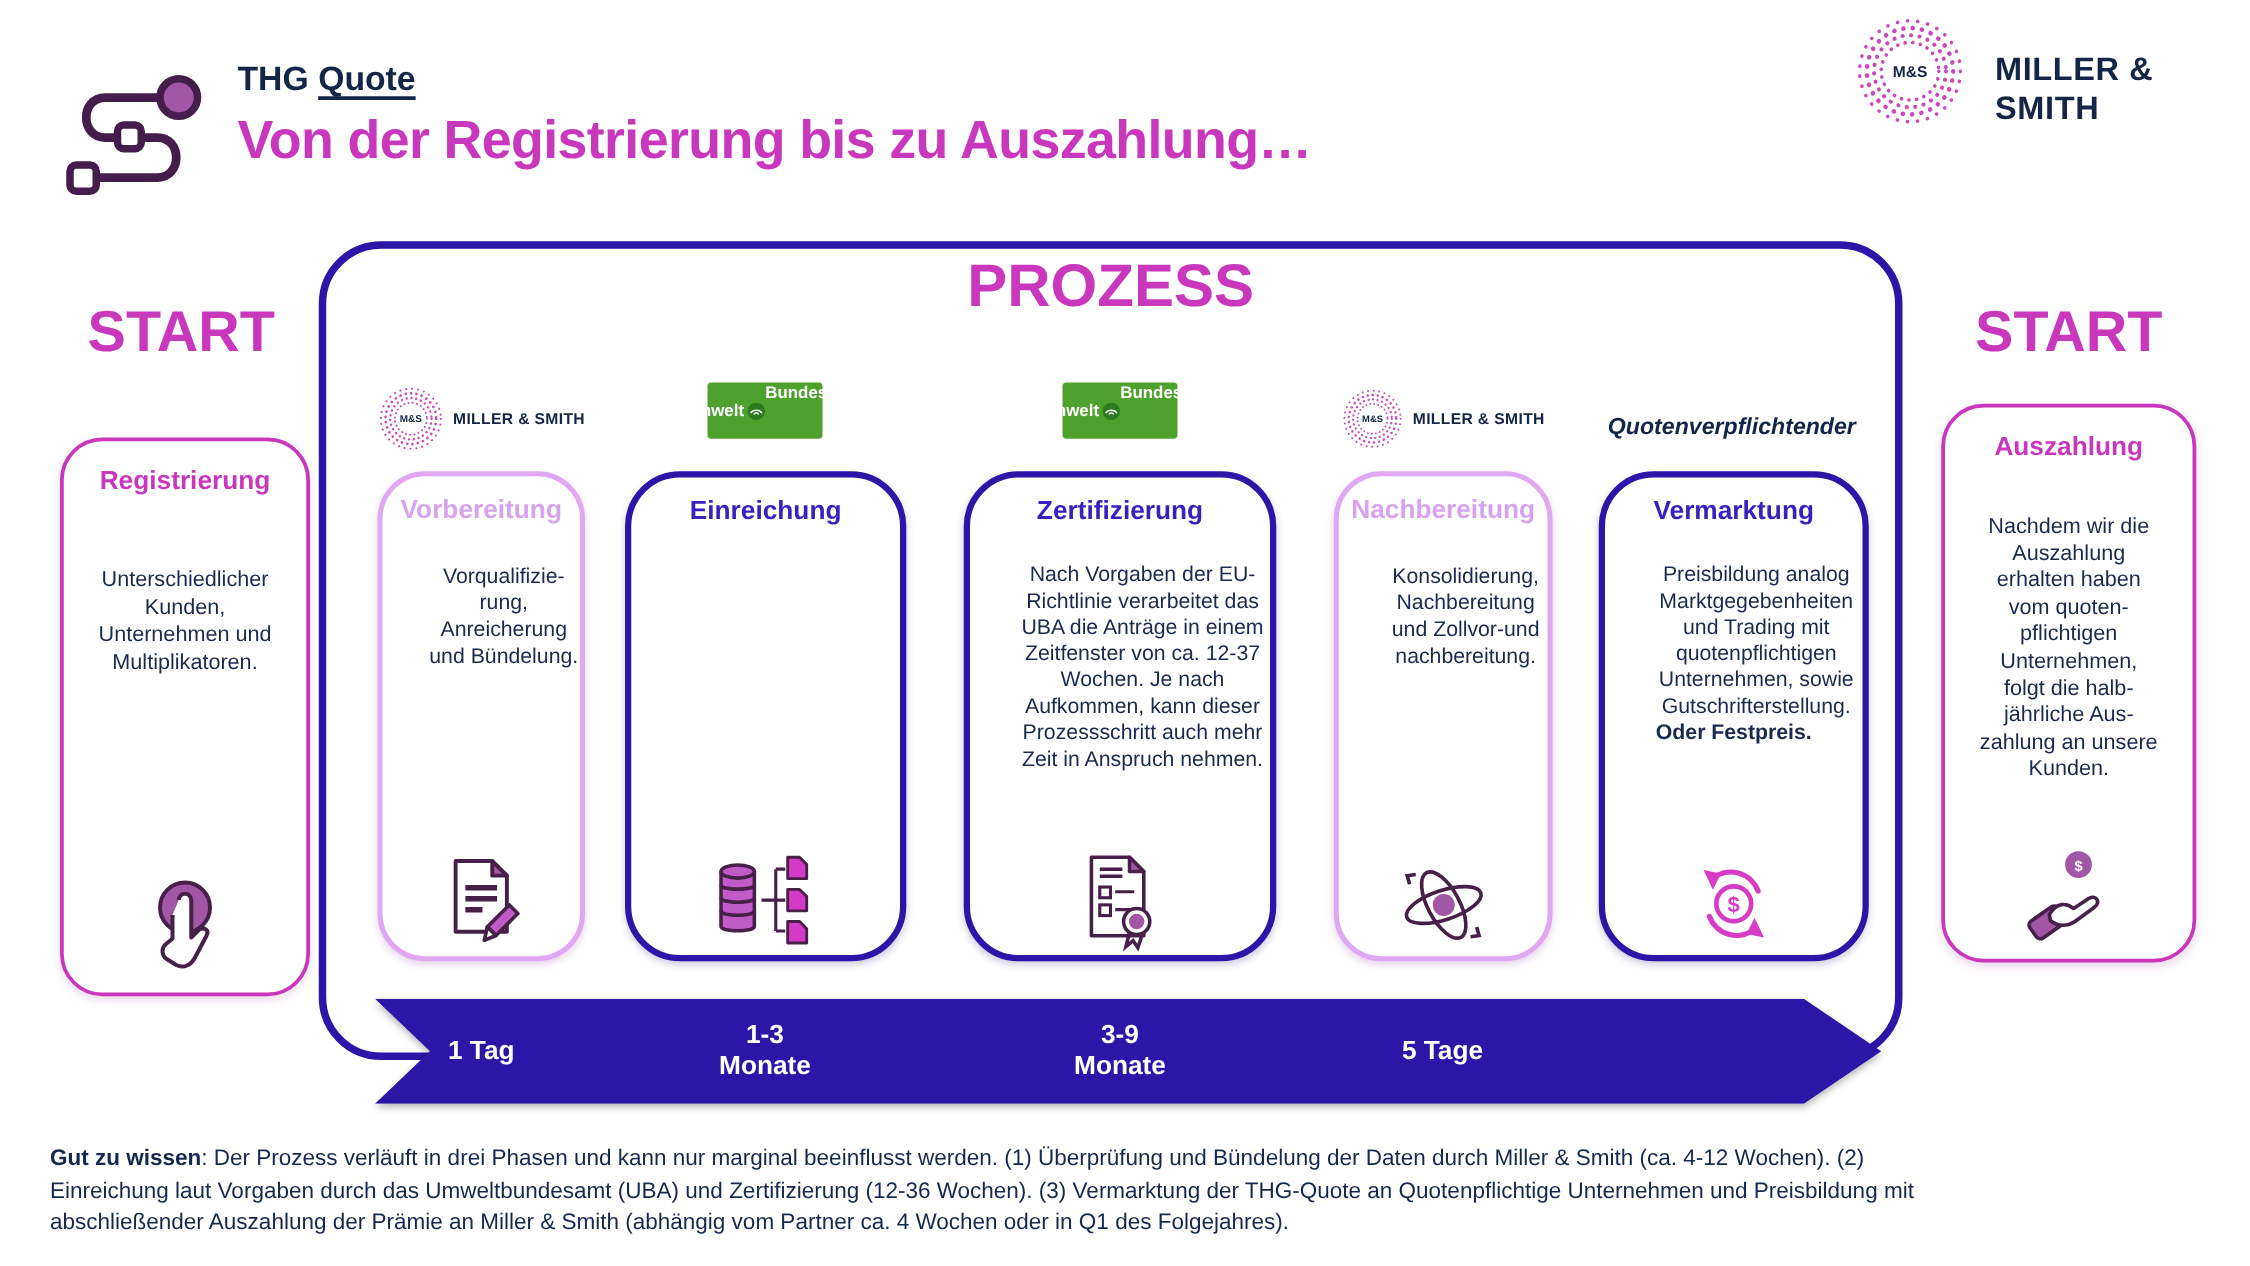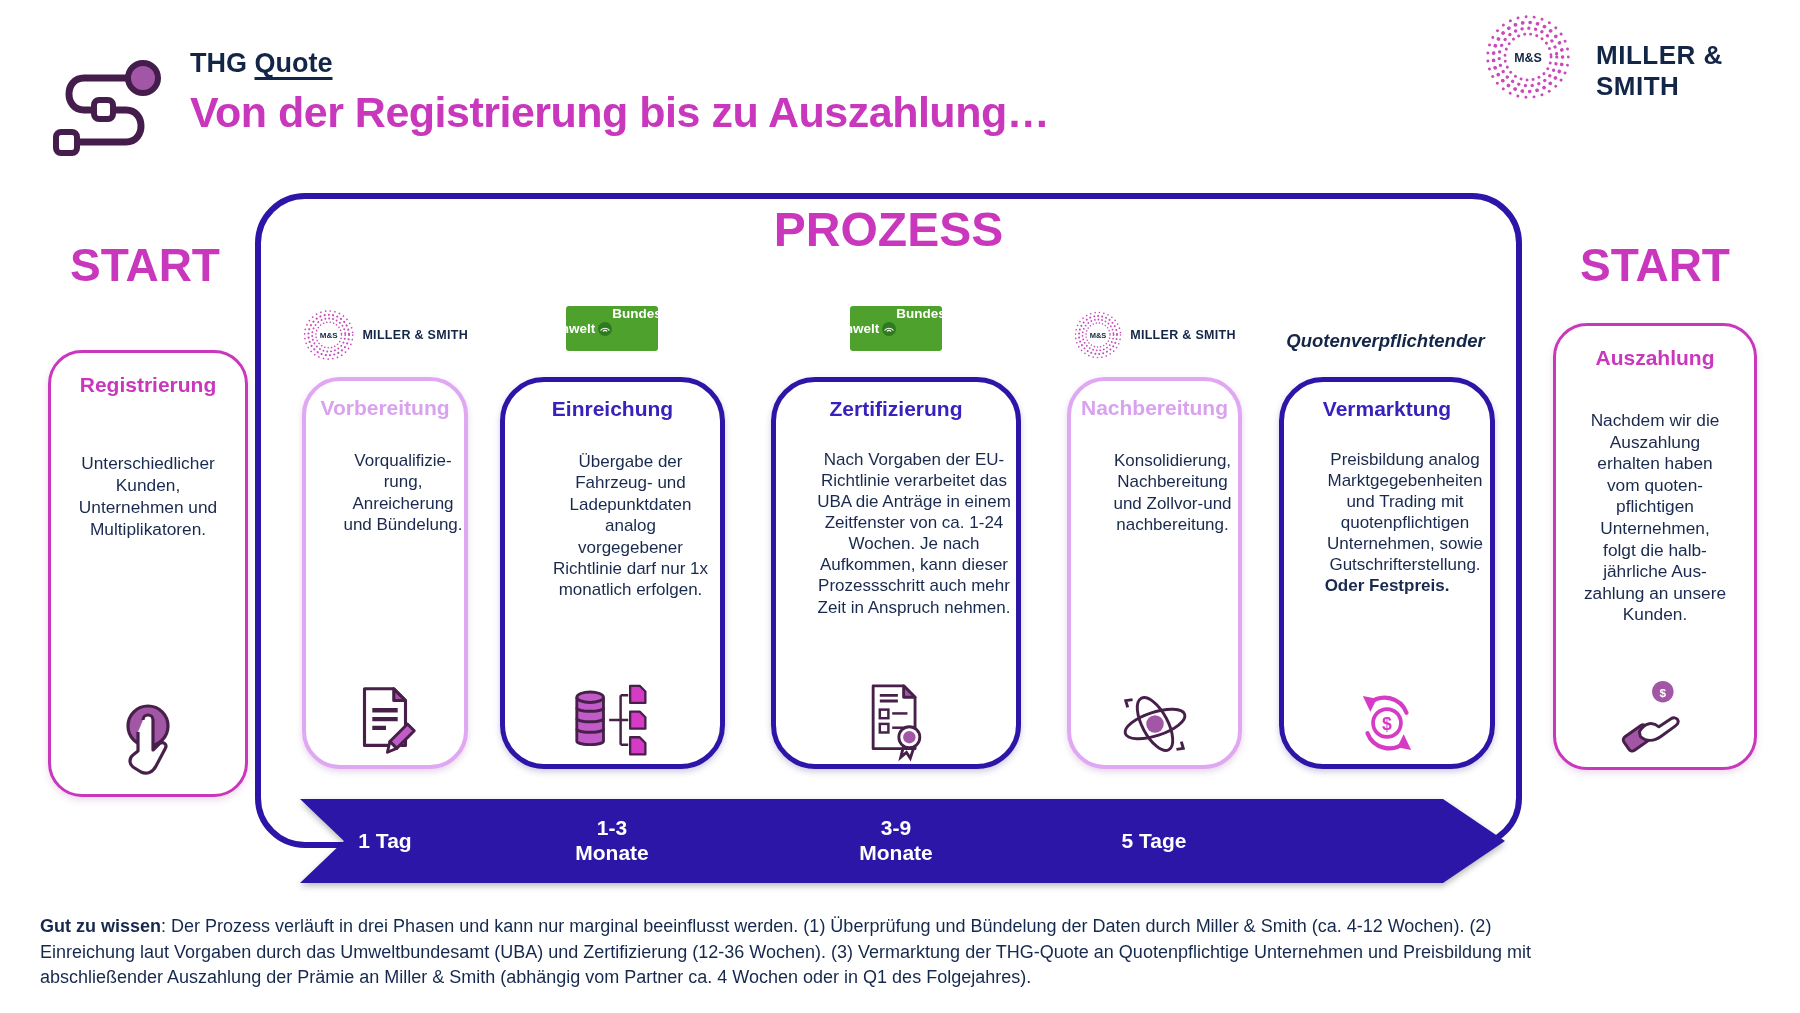--- a/index.html
+++ b/index.html
@@ -190,27 +190,20 @@
       <g stroke="#47204A" stroke-width="3" stroke-linejoin="round">
         <path d="M48 62 L66 44 L73 51 L55 69 Z" fill="#C15BC8"></path>
         <path d="M48 62 L45.5 73 L55 69 Z" fill="#fff"></path>
       </g>
     </svg>
   </div>
 </div>
 
 <div class="abs card dark c2">
   <div class="title">Einreichung</div>
-  <div class="body">Übergabe der
-Fahrzeug- und
-Ladepunktdaten
-analog
-vorgegebener
-Richtlinie darf nur 1x
-monatlich erfolgen.</div>
   <div class="icon">
     <svg width="96" height="80" viewBox="0 0 96 84">
       <g stroke="#47204A" stroke-width="3">
         <path d="M10 16 V62 C10 67 38 67 38 62 V16" fill="#C15BC8"></path>
         <ellipse cx="24" cy="16" rx="14" ry="5.5" fill="#C15BC8"></ellipse>
         <path d="M10 27 C10 32 38 32 38 27 M10 38 C10 43 38 43 38 38 M10 49 C10 54 38 54 38 49" fill="none"></path>
       </g>
       <path d="M44 40 H56 M56 14 V66 M56 14 H64 M56 40 H64 M56 66 H64" stroke="#47204A" stroke-width="2.6" fill="none"></path>
       <g stroke="#47204A" stroke-width="2.4" stroke-linejoin="round" fill="#D63BC5">
         <path d="M66 4 h10 l6 6 v12 h-16 z"></path>
@@ -219,21 +212,21 @@
       </g>
     </svg>
   </div>
 </div>
 
 <div class="abs card dark c3">
   <div class="title">Zertifizierung</div>
   <div class="body tight">Nach Vorgaben der EU-
 Richtlinie verarbeitet das
 UBA die Anträge in einem
-Zeitfenster von ca. 1-24
+Zeitfenster von ca. 12-37
 Wochen. Je nach
 Aufkommen, kann dieser
 Prozessschritt auch mehr
 Zeit in Anspruch nehmen.</div>
   <div class="icon">
     <svg width="80" height="80" viewBox="0 0 84 84">
       <g stroke="#47204A" stroke-width="3" stroke-linejoin="round">
         <path d="M18 4 H50 L62 16 V70 H18 Z" fill="#fff"></path>
         <path d="M50 4 L62 16 H50 Z" fill="#A257A6"></path>
       </g>

